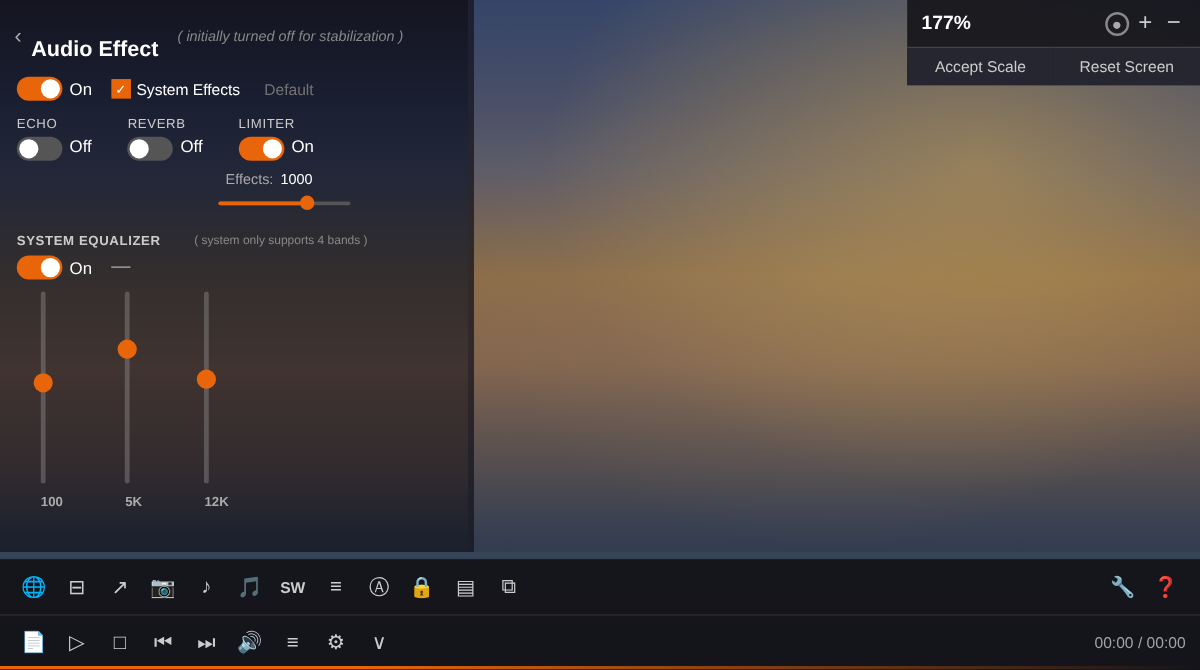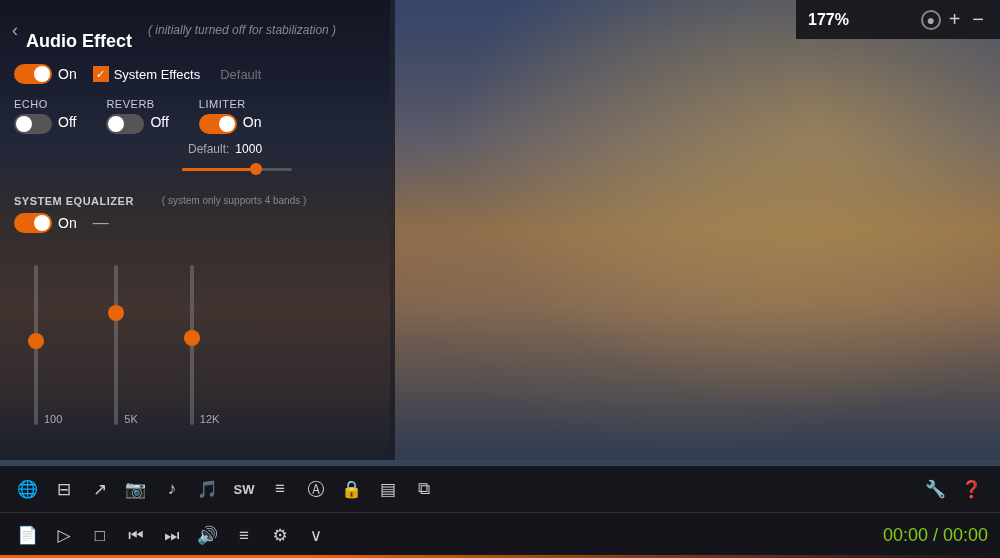--- a/index.html
+++ b/index.html
@@ -238,23 +238,24 @@
     
     .eq-bands {
       display: flex;
       gap: 52px;
       padding: 0 20px;
       align-items: flex-end;
       height: 180px;
     }
     .eq-band {
       display: flex;
-      flex-direction: row;
-      align-items: flex-end;
+      flex-direction: column;
+      align-items: flex-start;
       gap: 6px;
+      font-weight: bold;
     }
     .v-slider-container {
       position: relative;
       width: 4px;
       height: 160px;
       background: rgba(150,150,150,0.4);
       border-radius: 2px;
     }
     .v-slider-knob {
       position: absolute;
@@ -299,32 +300,32 @@
       color: #ccc;
       font-size: 17px;
       cursor: pointer;
       border-radius: 3px;
       flex-shrink: 0;
     }
 
     .tb-spacer { flex: 1; }
 
     .time-display {
-      color: #84cc16;
-      font-size: 18px;
+      color: #a3a3a3;
+      font-size: 13px;
       margin-left: auto;
       white-space: nowrap;
     }
 
     
     .top-right {
       position: absolute;
       top: 0;
       right: 0;
-      width: 204px;
+      width: 244px;
       z-index: 20;
       background: rgba(20,20,25,0.9);
     }
     .zoom-row {
       display: flex;
       align-items: center;
       padding: 8px 12px;
       gap: 4px;
     }
     .zoom-value {
@@ -380,20 +381,24 @@
 <div class="video-bg"></div>
 <div class="sky-overlay"></div>
 
 <div class="top-right">
   <div class="zoom-row">
     <span class="zoom-value">177%</span>
     <span class="zoom-dot">●</span>
     <span class="zoom-plus">+</span>
     <span class="zoom-minus">−</span>
   </div>
+  <div class="accept-row">
+    <button class="accept-btn">Accept Scale</button>
+    <button class="accept-btn">Reset Screen</button>
+  </div>
 </div>
 
 <div class="audio-panel">
 
   <div class="panel-header">
     <span class="back-arrow">‹</span>
     <span class="panel-title">Audio Effect</span>
     <span class="panel-subtitle">( initially turned off for stabilization )</span>
   </div>
 
@@ -439,21 +444,21 @@
         <div class="toggle-track on">
           <div class="toggle-knob"></div>
         </div>
         <span class="toggle-label">On</span>
       </div>
     </div>
   </div>
 
   <div class="loudness-row">
     <span style="width:168px;"></span>
-    <span class="loudness-label">Default:</span>
+    <span class="loudness-label">Effects:</span>
     <span class="loudness-value">1000</span>
   </div>
 
   <div class="h-slider-container">
     <div style="display:flex; gap:30px; padding: 0 0 0 168px;">
       <div class="h-slider-track" style="width:110px;">
         <div class="h-slider-fill" style="width:72%;"></div>
         <div class="h-slider-knob" style="left:68px;"></div>
       </div>
     </div>

